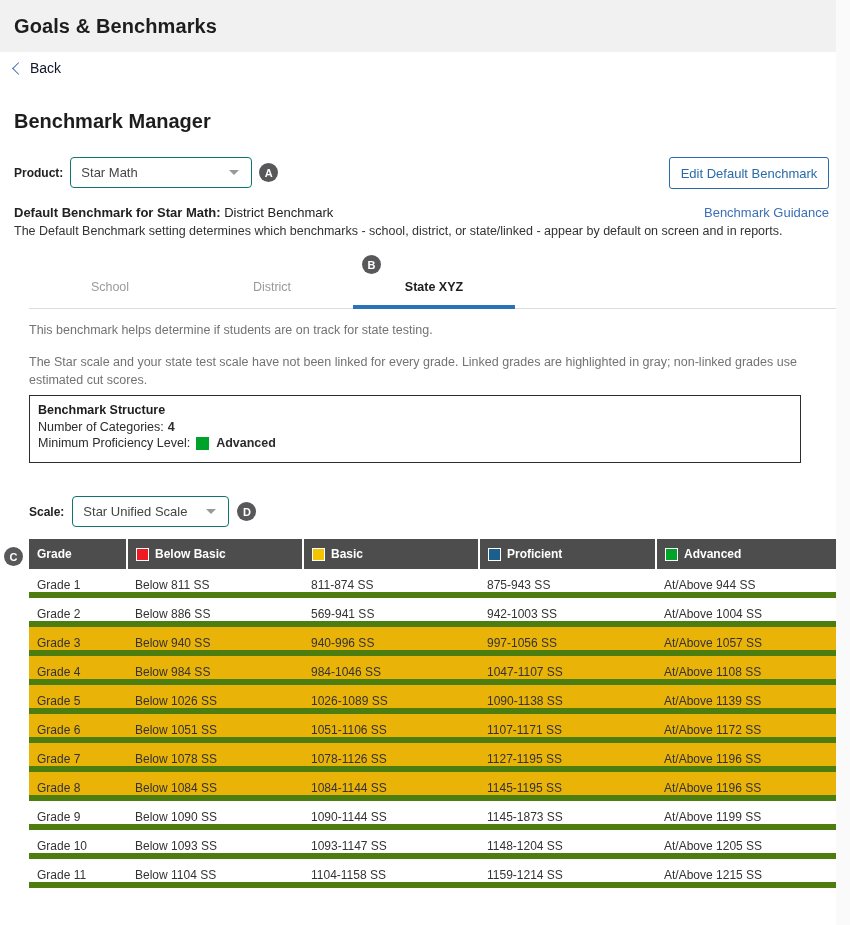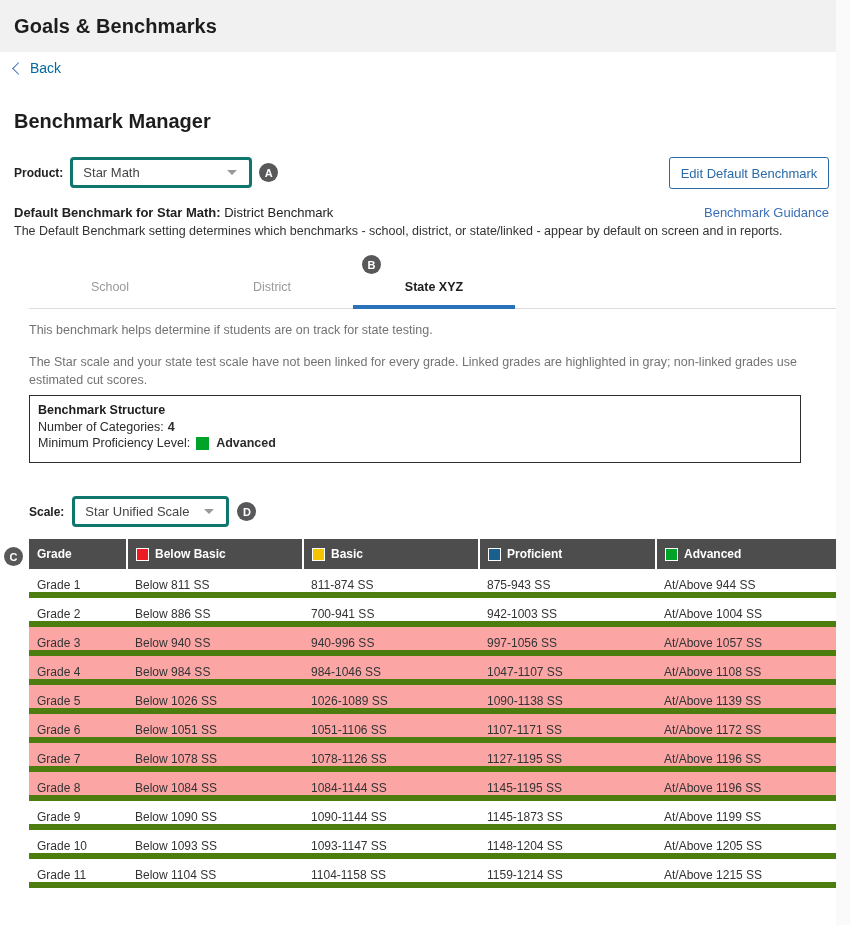--- a/index.html
+++ b/index.html
@@ -45,21 +45,21 @@
   }
   .chev-left {
     width: 9px; height: 9px;
     border-left: 1.6px solid #3f6fb5;
     border-bottom: 1.6px solid #3f6fb5;
     transform: rotate(45deg);
     margin-top: 1px;
   }
   .back-label {
     font-size: 14px;
-    color: #0369a1;
+    color: #0f172a;
   }
   
   .page-title {
     position: absolute;
     left: 14px; top: 110px;
     font-size: 20px;
     font-weight: bold;
     color: #1d1d1d;
   }
   
@@ -70,21 +70,21 @@
     align-items: center;
     gap: 7px;
   }
   .field-label {
     font-size: 12px;
     font-weight: bold;
     color: #222;
   }
   .select-box {
     position: relative;
-    border: 3px solid #0f766e;
+    border: 1px solid #0f766e;
     border-radius: 4px;
     background: #fff;
     height: 31px;
     display: flex;
     align-items: center;
     padding: 0 10px;
     font-size: 13px;
     color: #454545;
     cursor: pointer;
   }
@@ -255,21 +255,21 @@
     border: 1.5px solid #ffffff;
     flex: 0 0 auto;
   }
   .bm-table tbody td {
     padding: 9px 0 0 8px;
     color: #333333;
     border-bottom: 6px solid #4d7c0f;
     font-size: 12px;
     background: #ffffff;
   }
-  .bm-table tbody tr.linked td { background: #fca5a5; }
+  .bm-table tbody tr.linked td { background: #eab308; }
   .col-grade { width: 98px; }
   .col-below { width: 176px; }
   .col-basic { width: 176px; }
   .col-prof  { width: 177px; }
   .col-adv   { width: 180px; }
   
   .right-gutter {
     position: absolute;
     right: 0; top: 0;
     width: 14px;
@@ -394,21 +394,21 @@
         <tr>
           <td class="col-grade">Grade 1</td>
           <td class="col-below">Below 811 SS</td>
           <td class="col-basic">811-874 SS</td>
           <td class="col-prof">875-943 SS</td>
           <td class="col-adv">At/Above 944 SS</td>
         </tr>
         <tr>
           <td class="col-grade">Grade 2</td>
           <td class="col-below">Below 886 SS</td>
-          <td class="col-basic">700-941 SS</td>
+          <td class="col-basic">569-941 SS</td>
           <td class="col-prof">942-1003 SS</td>
           <td class="col-adv">At/Above 1004 SS</td>
         </tr>
         <tr class="linked">
           <td class="col-grade">Grade 3</td>
           <td class="col-below">Below 940 SS</td>
           <td class="col-basic">940-996 SS</td>
           <td class="col-prof">997-1056 SS</td>
           <td class="col-adv">At/Above 1057 SS</td>
         </tr>

